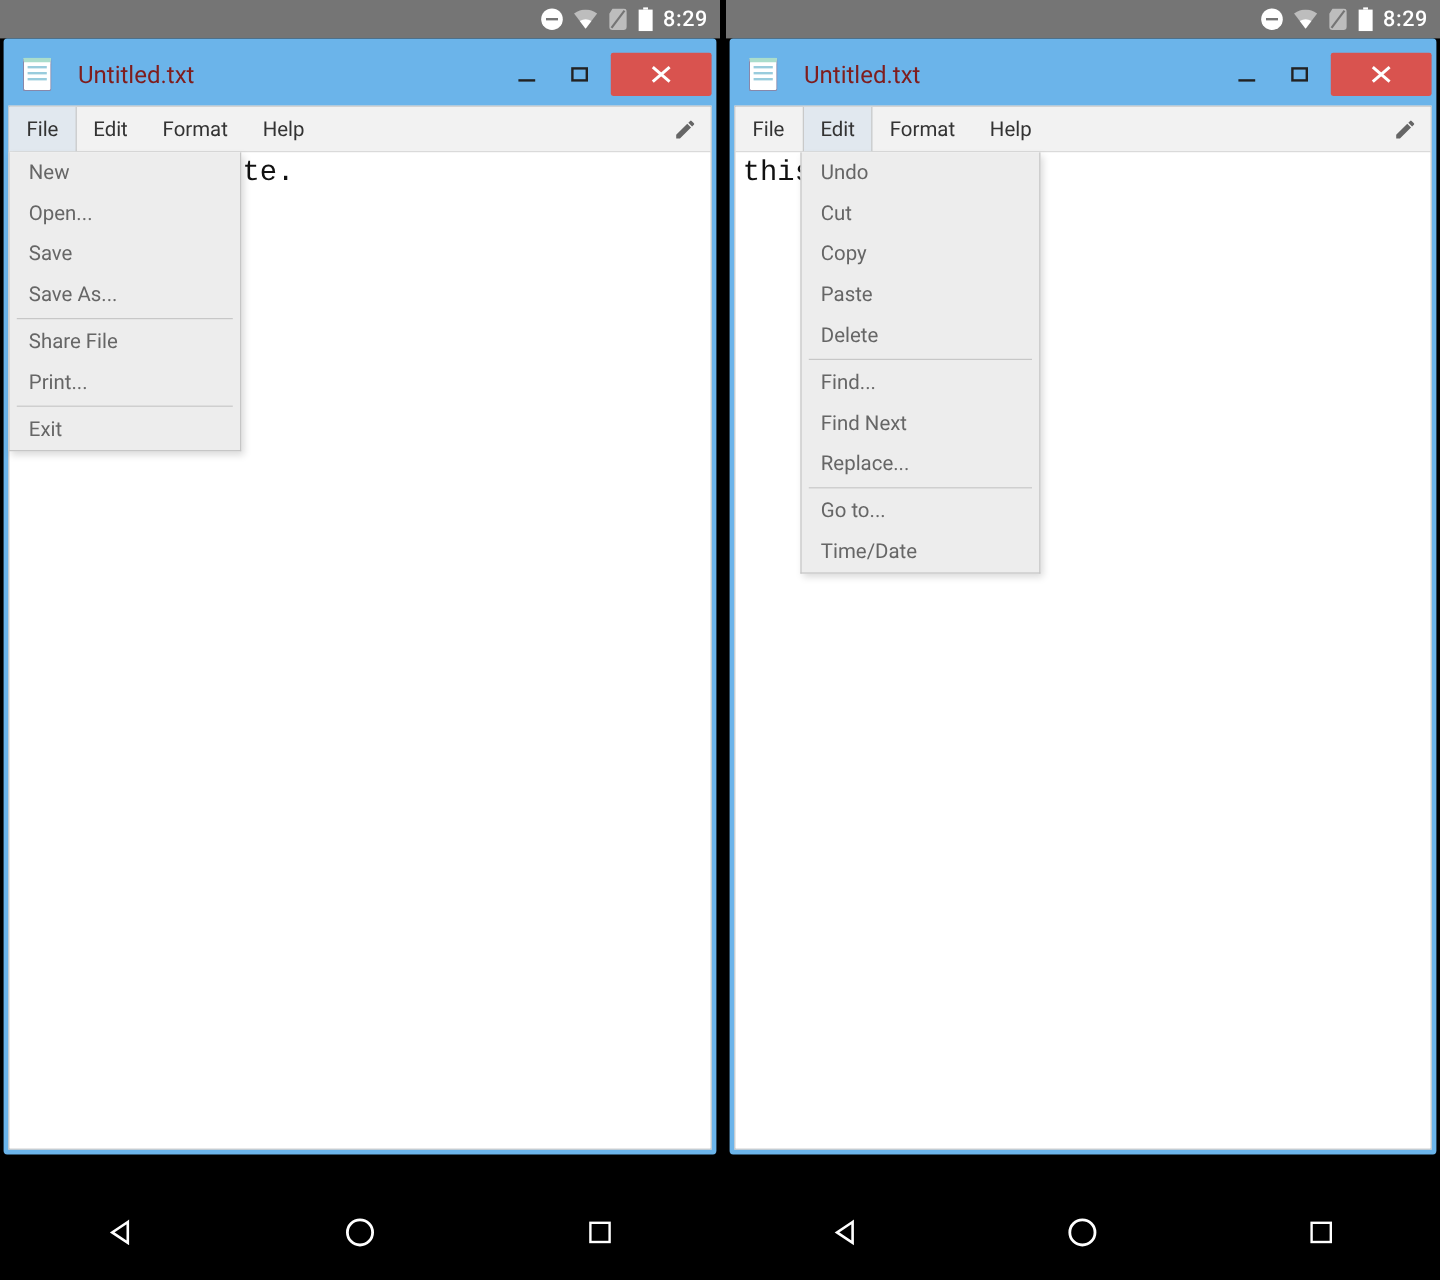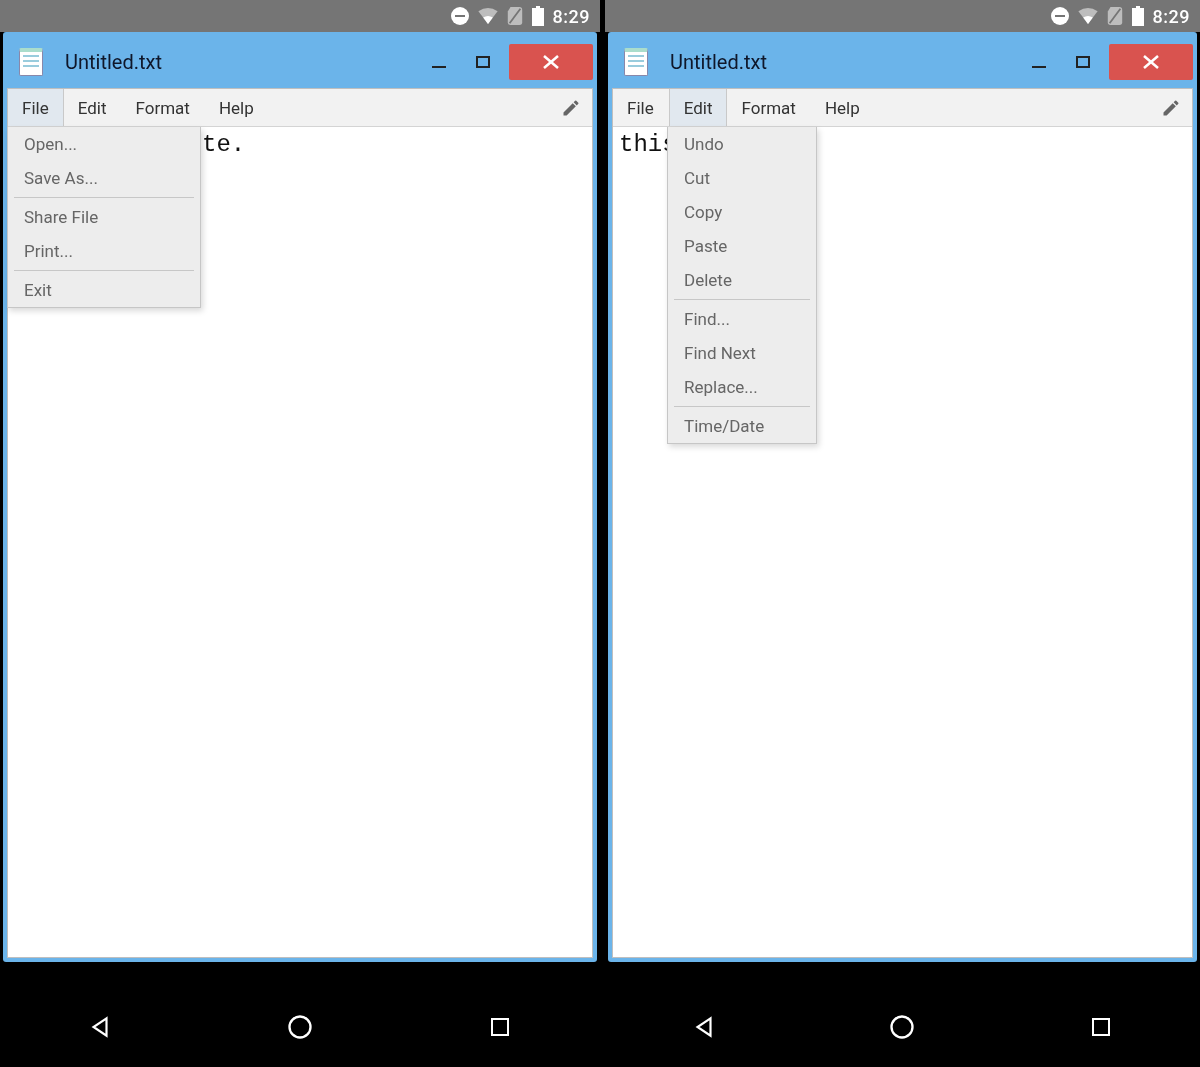--- a/index.html
+++ b/index.html
@@ -15,21 +15,21 @@
   .status-time { font-size: 18px; letter-spacing: 0.5px; }
   .dnd-icon { width:18px; height:18px; border-radius:50%; background:#fff; position:relative; }
   .dnd-icon::after{content:"";position:absolute;left:4px;top:8px;width:10px;height:2px;background:#757575;}
   .wifi-icon svg, .sim-icon svg, .batt-icon svg { display:block; }
   .app-area {
     position: absolute; top: 32px; left: 3px; right: 3px; bottom: 105px;
     background: #6bb4ea; border-radius: 3px; padding: 4px;
   }
   .titlebar {
     height: 52px; display: flex; align-items: center; padding-left: 12px;
-    color: #0f172a; font-size: 20px;
+    color: #7f1d1d; font-size: 20px;
   }
   .notepad-icon {
     width: 24px; height: 28px; background: #fff; border: 1px solid #88a; border-top: 4px solid #adc;
     position: relative; margin-right: 22px; border-radius: 2px;
   }
   .notepad-icon::before{content:"";position:absolute;left:3px;top:3px;right:3px;height:2px;background:#9cd;}
   .notepad-icon::after{content:"";position:absolute;left:3px;top:8px;right:3px;height:2px;background:#9cd;box-shadow:0 5px 0 #9cd;}
   .title-text { flex: 1; }
   .win-controls { display:flex; align-items:center; height:100%; }
   .win-min, .win-max {
@@ -144,21 +144,23 @@
           <div class="pencil">
             <svg width="20" height="20" viewBox="0 0 24 24">
                 <path d="M3 17.25V21h3.75L17.81 9.94l-3.75-3.75L3 17.25zM20.71 7.04a1 1 0 0 0 0-1.41l-2.34-2.34a1 1 0 0 0-1.41 0l-1.83 1.83 3.75 3.75 1.83-1.83z"></path>
               </svg>
           </div>
         </div>
 
         <div class="text-area"><span style="margin-left:188px">te.</span></div>
 
         <div class="dropdown" id="file-dropdown" style="left:-1px; top:38px; width:194px;">
+            <div class="dd-item">New</div>
             <div class="dd-item">Open...</div>
+            <div class="dd-item">Save</div>
             <div class="dd-item">Save As...</div>
             <div class="dd-sep"></div>
             <div class="dd-item">Share File</div>
             <div class="dd-item">Print...</div>
             <div class="dd-sep"></div>
             <div class="dd-item">Exit</div>
           </div>
       </div>
     </div>
 
@@ -236,31 +238,32 @@
           <div class="menubar-spacer"></div>
           <div class="pencil">
             <svg width="20" height="20" viewBox="0 0 24 24">
                 <path d="M3 17.25V21h3.75L17.81 9.94l-3.75-3.75L3 17.25zM20.71 7.04a1 1 0 0 0 0-1.41l-2.34-2.34a1 1 0 0 0-1.41 0l-1.83 1.83 3.75 3.75 1.83-1.83z"></path>
               </svg>
           </div>
         </div>
 
         <div class="text-area"><span>this</span></div>
 
-        <div class="dropdown" id="edit-dropdown" style="left:54px; top:38px; width:150px;">
+        <div class="dropdown" id="edit-dropdown" style="left:54px; top:38px; width:200px;">
             <div class="dd-item">Undo</div>
             <div class="dd-item">Cut</div>
             <div class="dd-item">Copy</div>
             <div class="dd-item">Paste</div>
             <div class="dd-item">Delete</div>
             <div class="dd-sep"></div>
             <div class="dd-item">Find...</div>
             <div class="dd-item">Find Next</div>
             <div class="dd-item">Replace...</div>
             <div class="dd-sep"></div>
+            <div class="dd-item">Go to...</div>
             <div class="dd-item">Time/Date</div>
           </div>
       </div>
     </div>
 
     <div class="nav-bar">
       <div class="nav-btn">
           <svg width="26" height="26" viewBox="0 0 24 24">
             <path d="M18 4 L6 12 L18 20 Z"></path>
           </svg>

